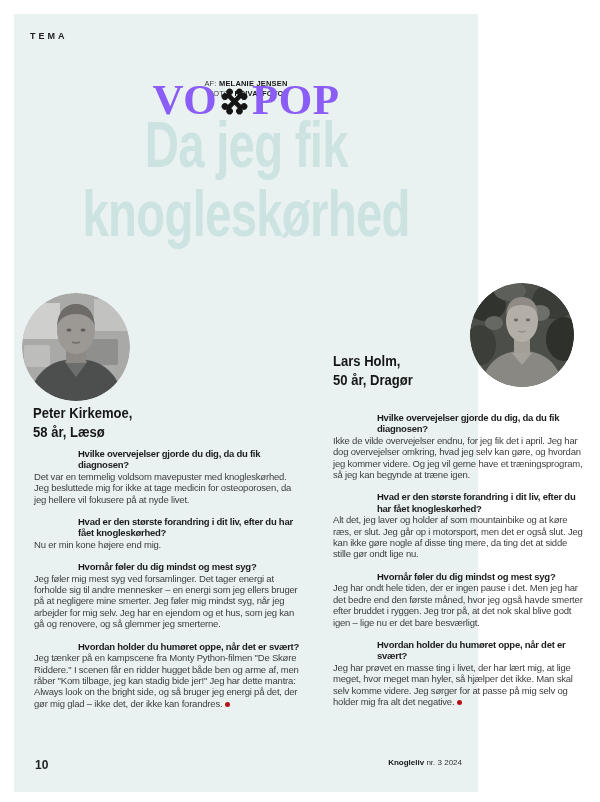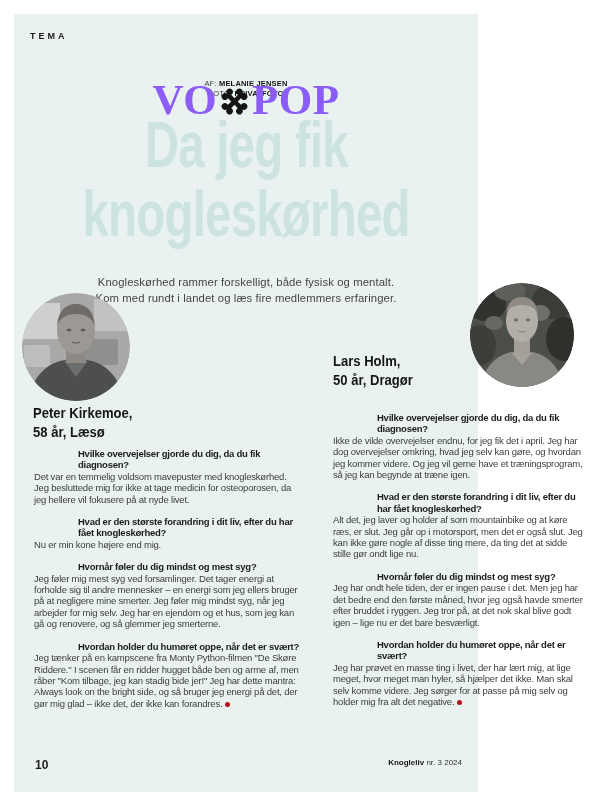--- a/index.html
+++ b/index.html
@@ -104,24 +104,20 @@
         </g>
       </g>
     </svg><span>POP</span>
   </div>
 
   <div class="main-title">
     <div><span class="cond">Da jeg fik</span></div>
     <div><span class="cond">knogleskørhed</span></div>
   </div>
 
-  <div class="intro">
-    <div>Knogleskørhed rammer forskelligt, både fysisk og mentalt.</div>
-    <div>Kom med rundt i landet og læs fire medlemmers erfaringer.</div>
-  </div>
 
   <div class="photo photo-left">
     <svg viewBox="0 0 108 108" aria-hidden="true">
       <defs>
           <clipPath id="pc1">
             <circle cx="54" cy="54" r="54"></circle>
           </clipPath>
         </defs>
       <g clip-path="url(#pc1)">
         <rect width="108" height="108" fill="#a9a9a7"></rect>

